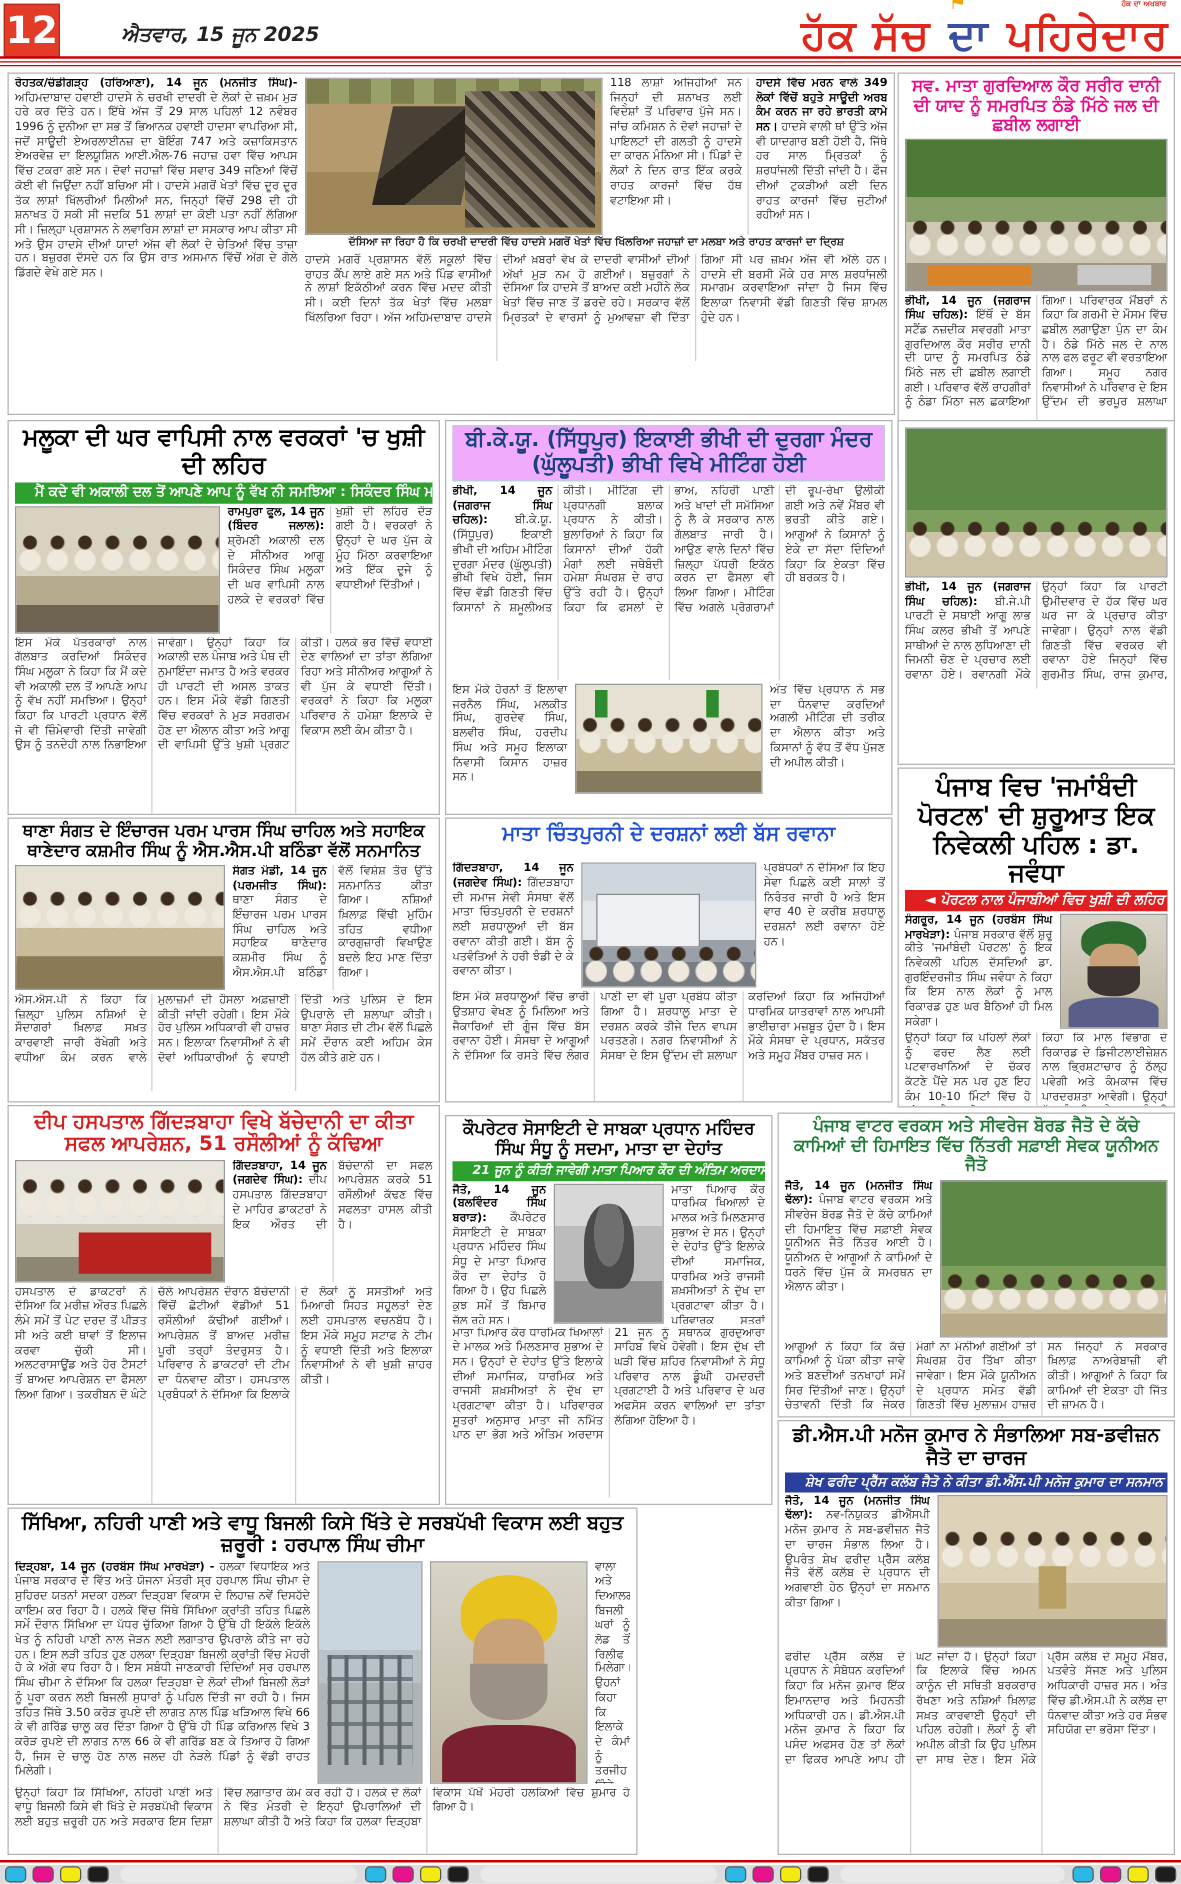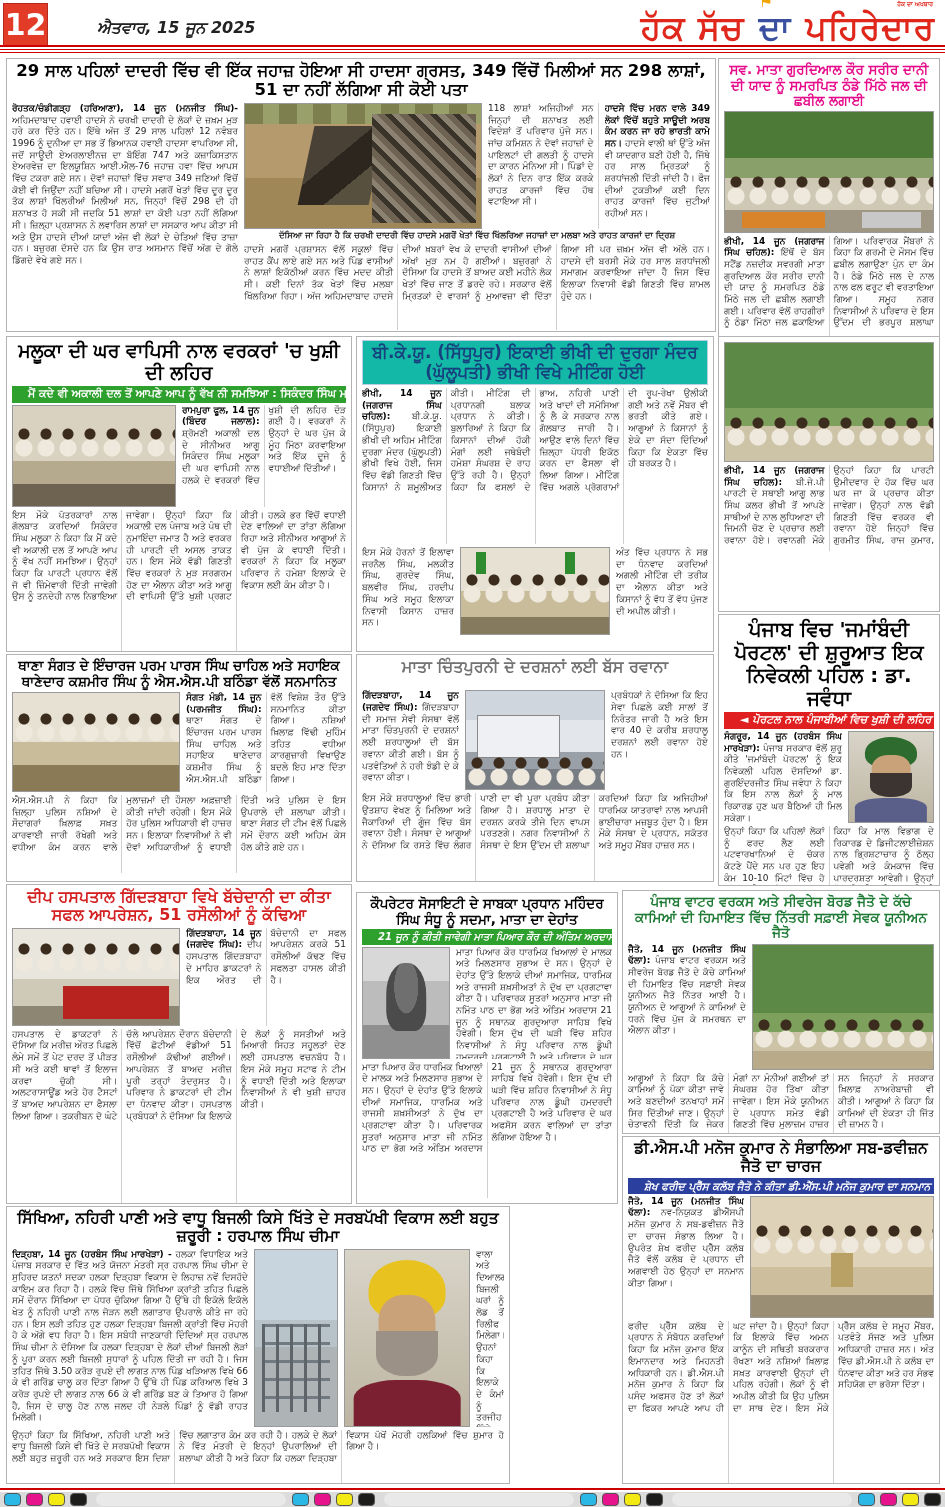--- a/index.html
+++ b/index.html
@@ -60,23 +60,23 @@
      border-radius:42%;background:#caa27a}
   .ph-portrait .beard{position:absolute;left:50%;top:46%;width:50%;height:26%;transform:translateX(-50%);
      border-radius:0 0 46% 46%;background:#3c3430}
   .ph-portrait.grey .beard{background:#9c9186}
   .ph-portrait .torso{position:absolute;left:50%;bottom:0;width:86%;height:26%;transform:translateX(-50%);
      border-radius:40% 40% 0 0;background:#5a5f8a}
   .ph-portrait.maroon .torso{background:#7a2030}
   
   .hl-red{color:#d42020}
   .hl-magenta{color:#e60b8a}
-  .hl-blue{color:#737373}
+  .hl-blue{color:#1d4ed8}
   .hl-green{color:#1e7a34}
-  .hl-navybox{background:#14b8a6;color:#17407e;border:1px solid #b9cde4;padding:2px 0}
+  .hl-navybox{background:#f0abfc;color:#17407e;border:1px solid #b9cde4;padding:2px 0}
   .bar-green{background:#2ea02e}
   .bar-red{background:#e02020}
   .bar-blue{background:#2b3f9e;font-style:italic}
   
   .printbar{position:absolute;left:0;top:1492px;width:945px;height:15px;background:#dcdcdc}
   .ptop{position:absolute;left:0;top:1488px;width:945px;height:2px;background:#c00}
   .pm{position:absolute;top:1493px;width:17px;height:13px;border-radius:4px;border:1px solid #555}
   .pill{position:absolute;top:1493px;height:13px;border-radius:7px;background:#e9e9e9}
 </style>
 </head>
@@ -86,21 +86,20 @@
   <div class="pageno">12</div>
   <div class="mdate">ਐਤਵਾਰ, 15 ਜੂਨ 2025</div>
   <div class="tagline">ਹੱਕ ਦਾ ਅਖਬਾਰ</div>
   <div class="logo"><span>ਹੱਕ ਸੱਚ</span> <span class="da"><span class="flag">⚑</span><span>ਦਾ</span></span> <span>ਪਹਿਰੇਦਾਰ</span></div>
   <div class="redline" style="top:45px;height:2px"></div>
   <div class="redline" style="top:49px;height:1px"></div>
   <div class="redline" style="top:52px;height:1px"></div>
 </div>
 
 <div class="art" style="left:6px;top:58px;width:710px;height:274px">
-  <div class="hl" style="font-size:16.5px;margin-bottom:3px">29 ਸਾਲ ਪਹਿਲਾਂ ਦਾਦਰੀ ਵਿੱਚ ਵੀ ਇੱਕ ਜਹਾਜ਼ ਹੋਇਆ ਸੀ ਹਾਦਸਾ ਗ੍ਰਸਤ, 349 ਵਿੱਚੋਂ ਮਿਲੀਆਂ ਸਨ 298 ਲਾਸ਼ਾਂ, 51 ਦਾ ਨਹੀਂ ਲੱਗਿਆ ਸੀ ਕੋਈ ਪਤਾ</div>
   <div class="row">
     <div class="body" style="width:226px;height:228px;flex-shrink:0">
       <b>ਰੋਹਤਕ/ਚੰਡੀਗੜ੍ਹ (ਹਰਿਆਣਾ), 14 ਜੂਨ (ਮਨਜੀਤ ਸਿੰਘ)-</b> <span>ਅਹਿਮਦਾਬਾਦ ਹਵਾਈ ਹਾਦਸੇ ਨੇ ਚਰਖੀ ਦਾਦਰੀ ਦੇ ਲੋਕਾਂ ਦੇ ਜ਼ਖ਼ਮ ਮੁੜ ਹਰੇ ਕਰ ਦਿੱਤੇ ਹਨ। ਇੱਥੇ ਅੱਜ ਤੋਂ 29 ਸਾਲ ਪਹਿਲਾਂ 12 ਨਵੰਬਰ 1996 ਨੂੰ ਦੁਨੀਆ ਦਾ ਸਭ ਤੋਂ ਭਿਆਨਕ ਹਵਾਈ ਹਾਦਸਾ ਵਾਪਰਿਆ ਸੀ, ਜਦੋਂ ਸਾਊਦੀ ਏਅਰਲਾਈਨਜ਼ ਦਾ ਬੋਇੰਗ 747 ਅਤੇ ਕਜ਼ਾਕਿਸਤਾਨ ਏਅਰਵੇਜ਼ ਦਾ ਇਲਯੂਸ਼ਿਨ ਆਈ.ਐਲ-76 ਜਹਾਜ਼ ਹਵਾ ਵਿੱਚ ਆਪਸ ਵਿੱਚ ਟਕਰਾ ਗਏ ਸਨ। ਦੋਵਾਂ ਜਹਾਜ਼ਾਂ ਵਿੱਚ ਸਵਾਰ 349 ਜਣਿਆਂ ਵਿੱਚੋਂ ਕੋਈ ਵੀ ਜਿਉਂਦਾ ਨਹੀਂ ਬਚਿਆ ਸੀ। ਹਾਦਸੇ ਮਗਰੋਂ ਖੇਤਾਂ ਵਿੱਚ ਦੂਰ ਦੂਰ ਤੱਕ ਲਾਸ਼ਾਂ ਖਿੱਲਰੀਆਂ ਮਿਲੀਆਂ ਸਨ, ਜਿਨ੍ਹਾਂ ਵਿੱਚੋਂ 298 ਦੀ ਹੀ ਸ਼ਨਾਖਤ ਹੋ ਸਕੀ ਸੀ ਜਦਕਿ 51 ਲਾਸ਼ਾਂ ਦਾ ਕੋਈ ਪਤਾ ਨਹੀਂ ਲੱਗਿਆ ਸੀ। ਜ਼ਿਲ੍ਹਾ ਪ੍ਰਸ਼ਾਸਨ ਨੇ ਲਵਾਰਿਸ ਲਾਸ਼ਾਂ ਦਾ ਸਸਕਾਰ ਆਪ ਕੀਤਾ ਸੀ ਅਤੇ ਉਸ ਹਾਦਸੇ ਦੀਆਂ ਯਾਦਾਂ ਅੱਜ ਵੀ ਲੋਕਾਂ ਦੇ ਚੇਤਿਆਂ ਵਿੱਚ ਤਾਜ਼ਾ ਹਨ। ਬਜ਼ੁਰਗ ਦੱਸਦੇ ਹਨ ਕਿ ਉਸ ਰਾਤ ਅਸਮਾਨ ਵਿੱਚੋਂ ਅੱਗ ਦੇ ਗੋਲੇ ਡਿੱਗਦੇ ਵੇਖੇ ਗਏ ਸਨ।</span>
     </div>
     <div style="flex:1;overflow:hidden">
       <div class="row">
         <div class="photo ph-crash" style="width:238px;height:126px">
           <div class="trees"></div>
             <div class="debris"></div>
             <div class="debris2"></div>
@@ -244,20 +243,23 @@
   </div>
   <div class="body cols3" style="height:186px;margin-top:3px">
     <span>ਹਸਪਤਾਲ ਦੇ ਡਾਕਟਰਾਂ ਨੇ ਦੱਸਿਆ ਕਿ ਮਰੀਜ਼ ਔਰਤ ਪਿਛਲੇ ਲੰਮੇ ਸਮੇਂ ਤੋਂ ਪੇਟ ਦਰਦ ਤੋਂ ਪੀੜਤ ਸੀ ਅਤੇ ਕਈ ਥਾਵਾਂ ਤੋਂ ਇਲਾਜ ਕਰਵਾ ਚੁੱਕੀ ਸੀ। ਅਲਟਰਾਸਾਊਂਡ ਅਤੇ ਹੋਰ ਟੈਸਟਾਂ ਤੋਂ ਬਾਅਦ ਆਪਰੇਸ਼ਨ ਦਾ ਫੈਸਲਾ ਲਿਆ ਗਿਆ। ਤਕਰੀਬਨ ਦੋ ਘੰਟੇ ਚੱਲੇ ਆਪਰੇਸ਼ਨ ਦੌਰਾਨ ਬੱਚੇਦਾਨੀ ਵਿੱਚੋਂ ਛੋਟੀਆਂ ਵੱਡੀਆਂ 51 ਰਸੌਲੀਆਂ ਕੱਢੀਆਂ ਗਈਆਂ। ਆਪਰੇਸ਼ਨ ਤੋਂ ਬਾਅਦ ਮਰੀਜ਼ ਪੂਰੀ ਤਰ੍ਹਾਂ ਤੰਦਰੁਸਤ ਹੈ। ਪਰਿਵਾਰ ਨੇ ਡਾਕਟਰਾਂ ਦੀ ਟੀਮ ਦਾ ਧੰਨਵਾਦ ਕੀਤਾ। ਹਸਪਤਾਲ ਪ੍ਰਬੰਧਕਾਂ ਨੇ ਦੱਸਿਆ ਕਿ ਇਲਾਕੇ ਦੇ ਲੋਕਾਂ ਨੂੰ ਸਸਤੀਆਂ ਅਤੇ ਮਿਆਰੀ ਸਿਹਤ ਸਹੂਲਤਾਂ ਦੇਣ ਲਈ ਹਸਪਤਾਲ ਵਚਨਬੱਧ ਹੈ। ਇਸ ਮੌਕੇ ਸਮੂਹ ਸਟਾਫ ਨੇ ਟੀਮ ਨੂੰ ਵਧਾਈ ਦਿੱਤੀ ਅਤੇ ਇਲਾਕਾ ਨਿਵਾਸੀਆਂ ਨੇ ਵੀ ਖੁਸ਼ੀ ਜ਼ਾਹਰ ਕੀਤੀ।</span>
   </div>
 </div>
 
 <div class="art" style="left:356px;top:892px;width:262px;height:312px">
   <div class="hl" style="font-size:13.5px">ਕੌਪਰੇਟਰ ਸੋਸਾਇਟੀ ਦੇ ਸਾਬਕਾ ਪ੍ਰਧਾਨ ਮਹਿੰਦਰ ਸਿੰਘ ਸੰਧੂ ਨੂੰ ਸਦਮਾ, ਮਾਤਾ ਦਾ ਦੇਹਾਂਤ</div>
   <div class="bar bar-green" style="margin:2px 0;font-size:10px;font-style:italic">21 ਜੂਨ ਨੂੰ ਕੀਤੀ ਜਾਵੇਗੀ ਮਾਤਾ ਪਿਆਰ ਕੌਰ ਦੀ ਅੰਤਿਮ ਅਰਦਾਸ</div>
   <div class="row">
+    <div class="body" style="flex:1;height:112px">
+      <b>ਜੈਤੋ, 14 ਜੂਨ (ਬਲਵਿੰਦਰ ਸਿੰਘ ਬਰਾੜ):</b> <span>ਕੌਪਰੇਟਰ ਸੋਸਾਇਟੀ ਦੇ ਸਾਬਕਾ ਪ੍ਰਧਾਨ ਮਹਿੰਦਰ ਸਿੰਘ ਸੰਧੂ ਦੇ ਮਾਤਾ ਪਿਆਰ ਕੌਰ ਦਾ ਦੇਹਾਂਤ ਹੋ ਗਿਆ ਹੈ। ਉਹ ਪਿਛਲੇ ਕੁਝ ਸਮੇਂ ਤੋਂ ਬਿਮਾਰ ਚੱਲ ਰਹੇ ਸਨ।</span>
+    </div>
     <div class="photo ph-bw" style="width:88px;height:112px">
       <div class="bwhead"></div>
     </div>
     <div class="body" style="flex:1;height:112px">
       <span>ਮਾਤਾ ਪਿਆਰ ਕੌਰ ਧਾਰਮਿਕ ਖਿਆਲਾਂ ਦੇ ਮਾਲਕ ਅਤੇ ਮਿਲਣਸਾਰ ਸੁਭਾਅ ਦੇ ਸਨ। ਉਨ੍ਹਾਂ ਦੇ ਦੇਹਾਂਤ ਉੱਤੇ ਇਲਾਕੇ ਦੀਆਂ ਸਮਾਜਿਕ, ਧਾਰਮਿਕ ਅਤੇ ਰਾਜਸੀ ਸ਼ਖ਼ਸੀਅਤਾਂ ਨੇ ਦੁੱਖ ਦਾ ਪ੍ਰਗਟਾਵਾ ਕੀਤਾ ਹੈ। ਪਰਿਵਾਰਕ ਸੂਤਰਾਂ ਅਨੁਸਾਰ ਮਾਤਾ ਜੀ ਨਮਿੱਤ ਪਾਠ ਦਾ ਭੋਗ ਅਤੇ ਅੰਤਿਮ ਅਰਦਾਸ 21 ਜੂਨ ਨੂੰ ਸਥਾਨਕ ਗੁਰਦੁਆਰਾ ਸਾਹਿਬ ਵਿਖੇ ਹੋਵੇਗੀ। ਇਸ ਦੁੱਖ ਦੀ ਘੜੀ ਵਿੱਚ ਸ਼ਹਿਰ ਨਿਵਾਸੀਆਂ ਨੇ ਸੰਧੂ ਪਰਿਵਾਰ ਨਾਲ ਡੂੰਘੀ ਹਮਦਰਦੀ ਪ੍ਰਗਟਾਈ ਹੈ ਅਤੇ ਪਰਿਵਾਰ ਦੇ ਘਰ ਅਫਸੋਸ ਕਰਨ ਵਾਲਿਆਂ ਦਾ ਤਾਂਤਾ ਲੱਗਿਆ ਹੋਇਆ ਹੈ।</span>
     </div>
   </div>
   <div class="body cols2" style="height:136px;margin-top:3px">
     <span>ਮਾਤਾ ਪਿਆਰ ਕੌਰ ਧਾਰਮਿਕ ਖਿਆਲਾਂ ਦੇ ਮਾਲਕ ਅਤੇ ਮਿਲਣਸਾਰ ਸੁਭਾਅ ਦੇ ਸਨ। ਉਨ੍ਹਾਂ ਦੇ ਦੇਹਾਂਤ ਉੱਤੇ ਇਲਾਕੇ ਦੀਆਂ ਸਮਾਜਿਕ, ਧਾਰਮਿਕ ਅਤੇ ਰਾਜਸੀ ਸ਼ਖ਼ਸੀਅਤਾਂ ਨੇ ਦੁੱਖ ਦਾ ਪ੍ਰਗਟਾਵਾ ਕੀਤਾ ਹੈ। ਪਰਿਵਾਰਕ ਸੂਤਰਾਂ ਅਨੁਸਾਰ ਮਾਤਾ ਜੀ ਨਮਿੱਤ ਪਾਠ ਦਾ ਭੋਗ ਅਤੇ ਅੰਤਿਮ ਅਰਦਾਸ 21 ਜੂਨ ਨੂੰ ਸਥਾਨਕ ਗੁਰਦੁਆਰਾ ਸਾਹਿਬ ਵਿਖੇ ਹੋਵੇਗੀ। ਇਸ ਦੁੱਖ ਦੀ ਘੜੀ ਵਿੱਚ ਸ਼ਹਿਰ ਨਿਵਾਸੀਆਂ ਨੇ ਸੰਧੂ ਪਰਿਵਾਰ ਨਾਲ ਡੂੰਘੀ ਹਮਦਰਦੀ ਪ੍ਰਗਟਾਈ ਹੈ ਅਤੇ ਪਰਿਵਾਰ ਦੇ ਘਰ ਅਫਸੋਸ ਕਰਨ ਵਾਲਿਆਂ ਦਾ ਤਾਂਤਾ ਲੱਗਿਆ ਹੋਇਆ ਹੈ।</span>
   </div>

